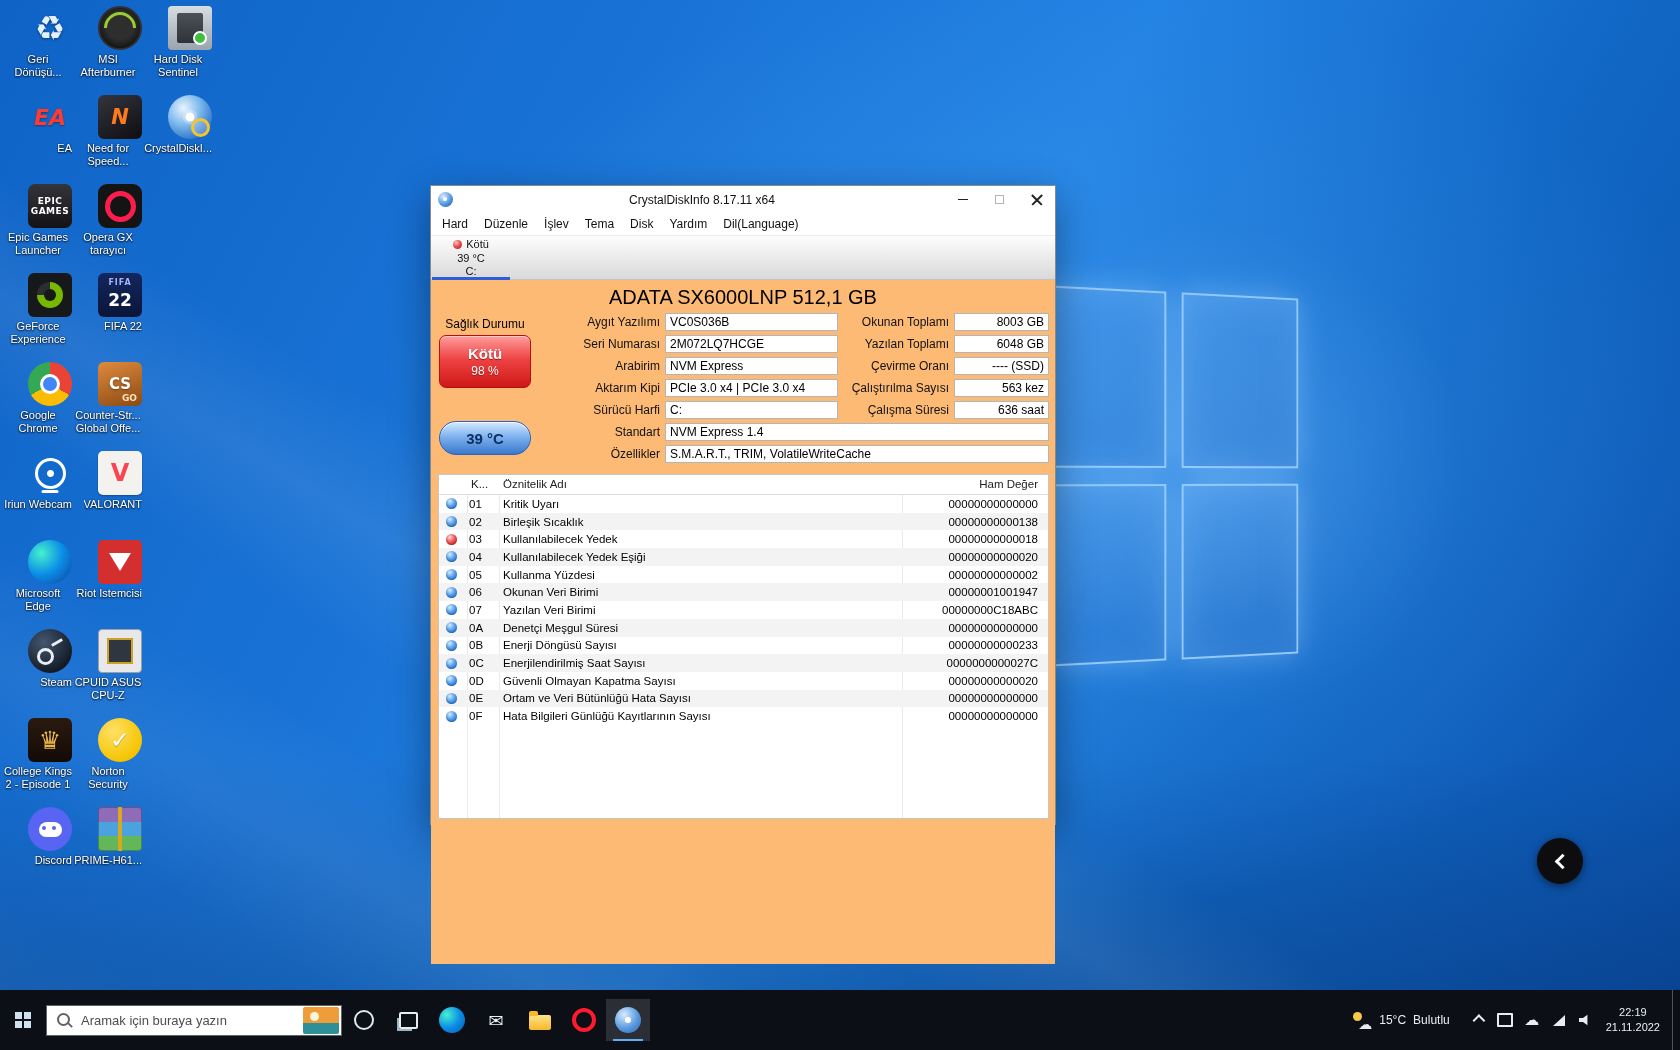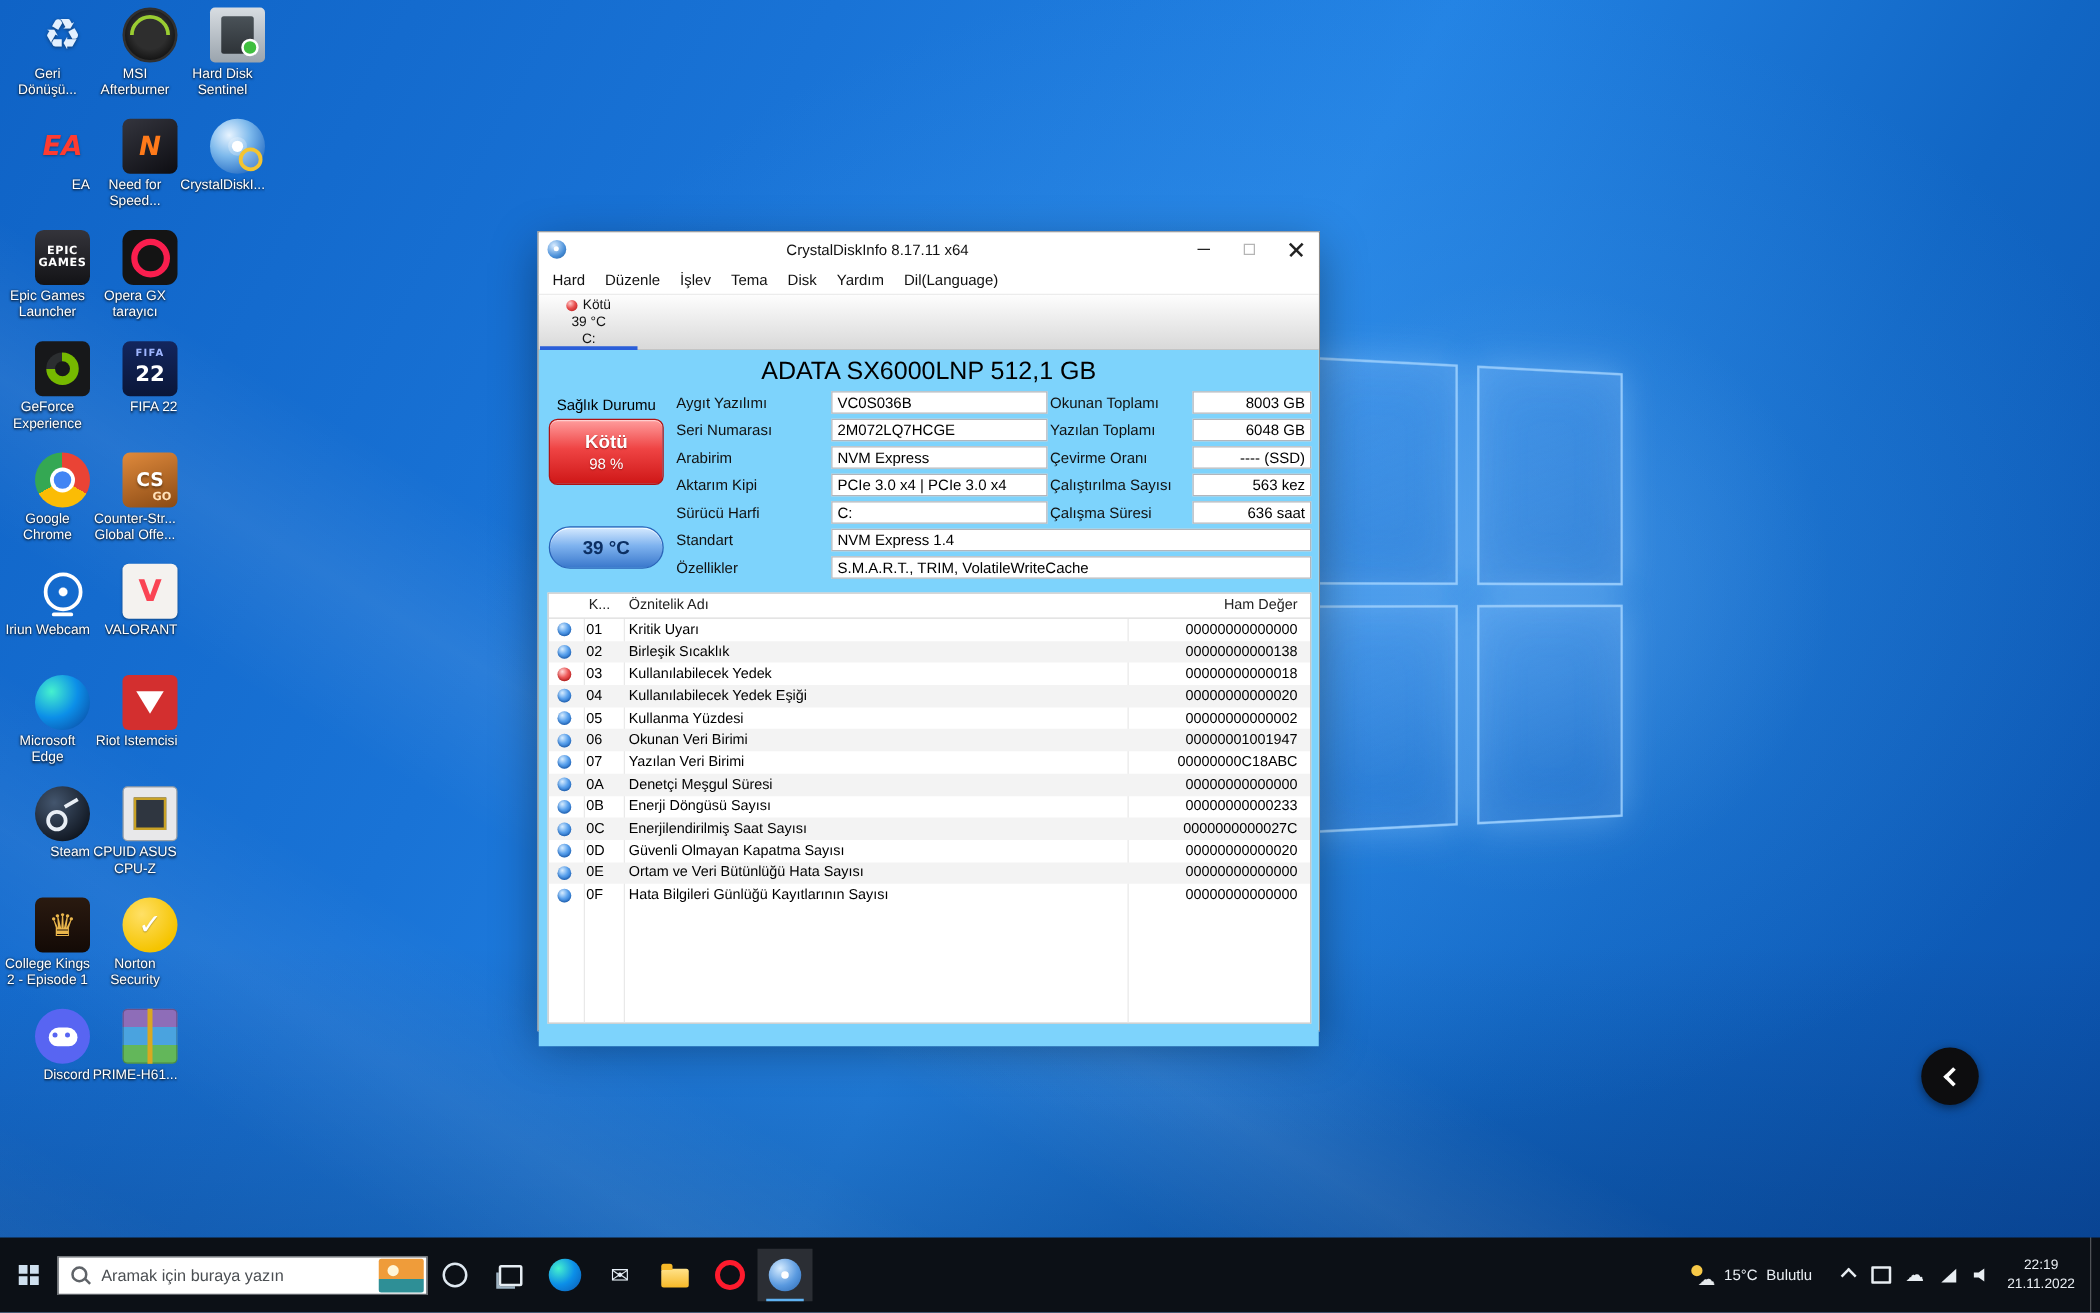--- a/index.html
+++ b/index.html
@@ -104,40 +104,40 @@
   .menu-item{padding:2px 8px;font-size:12px;color:#111;}
 
   .disk-strip{height:44px;background:linear-gradient(#fdfdfd,#d9d9d9);border-bottom:1px solid #c4c4c4;position:relative;}
   .disk-tab{position:absolute;left:1px;top:1px;width:78px;height:43px;display:flex;flex-direction:column;
     align-items:center;justify-content:center;font-size:11px;line-height:1.25;color:#111;}
   .disk-tab .row1{display:flex;align-items:center;gap:4px;}
   .dot-sm{width:9px;height:9px;border-radius:50%;flex:none;
     background:radial-gradient(circle at 35% 30%,#ffc9c9,#e85050 45%,#b40f0f);}
   .tab-underline{position:absolute;left:0;bottom:0;width:100%;height:3px;background:var(--tab-selection,#2b5fd9);}
 
-  .client{position:relative;height:557px;background:#7dd3fc;}
+  .client{position:relative;height:684px;background:#fdba74;}
   .model-title{position:absolute;top:6px;left:0;right:0;text-align:center;font-size:20px;color:#000;}
   .health-label{position:absolute;left:8px;top:37px;width:92px;text-align:center;font-size:12px;}
   .health-btn{position:absolute;left:8px;top:55px;width:92px;height:53px;border-radius:7px;
     border:1px solid #b01212;display:flex;flex-direction:column;align-items:center;justify-content:center;color:#fff;
     background:linear-gradient(180deg,#ff9d9d 0%,#ef4444 45%,var(--health-bad,#cf1717) 100%);
     box-shadow:inset 0 1px 0 rgba(255,255,255,.5);}
   .health-status{font-size:15px;font-weight:bold;text-shadow:0 1px 1px rgba(90,0,0,.6);}
   .health-percent{font-size:12px;margin-top:2px;text-shadow:0 1px 1px rgba(90,0,0,.5);}
   .temp-label{position:absolute;left:8px;top:124px;width:92px;text-align:center;font-size:12px;margin-top:32px;}
   .temp-btn{position:absolute;left:8px;top:141px;width:92px;height:34px;border-radius:17px;border:1px solid #2a63b8;
     display:flex;align-items:center;justify-content:center;font-size:15px;font-weight:bold;color:#0c2f63;
     background:linear-gradient(180deg,#d6eaff 0%,#7fb3ef 45%,var(--temperature-ok-blue,#3a78cc) 100%);
     box-shadow:inset 0 1px 0 rgba(255,255,255,.7);}
 
   .info-mid{position:absolute;left:110px;top:33px;width:297px;}
   .info-right{position:absolute;left:409px;top:33px;width:209px;}
   .info-wide{position:absolute;left:110px;top:143px;width:508px;}
   .info-row{display:flex;align-items:center;height:18px;margin-bottom:4px;}
-  .info-label{width:124px;text-align:left;padding-right:5px;font-size:12px;color:#111;flex:none;}
+  .info-label{width:124px;text-align:right;padding-right:5px;font-size:12px;color:#111;flex:none;}
   .info-right .info-label{width:114px;}
   .info-box{flex:1;height:18px;border:1px solid #b2b6bc;background:#fff;font-size:12px;padding:0 4px;
     display:flex;align-items:center;overflow:hidden;white-space:nowrap;}
   .info-right .info-box{justify-content:flex-end;}
 
   .smart{position:absolute;left:7px;top:194px;width:611px;height:345px;border:1px solid #c6c6c6;background:#fff;overflow:hidden;}
   .smart-head{height:20px;position:relative;border-bottom:1px solid #dcdcdc;font-size:11.5px;color:#222;background:#fff;z-index:2;}
   .h-id{position:absolute;left:32px;top:3px;}
   .h-name{position:absolute;left:64px;top:3px;}
   .h-raw{position:absolute;right:10px;top:3px;}

